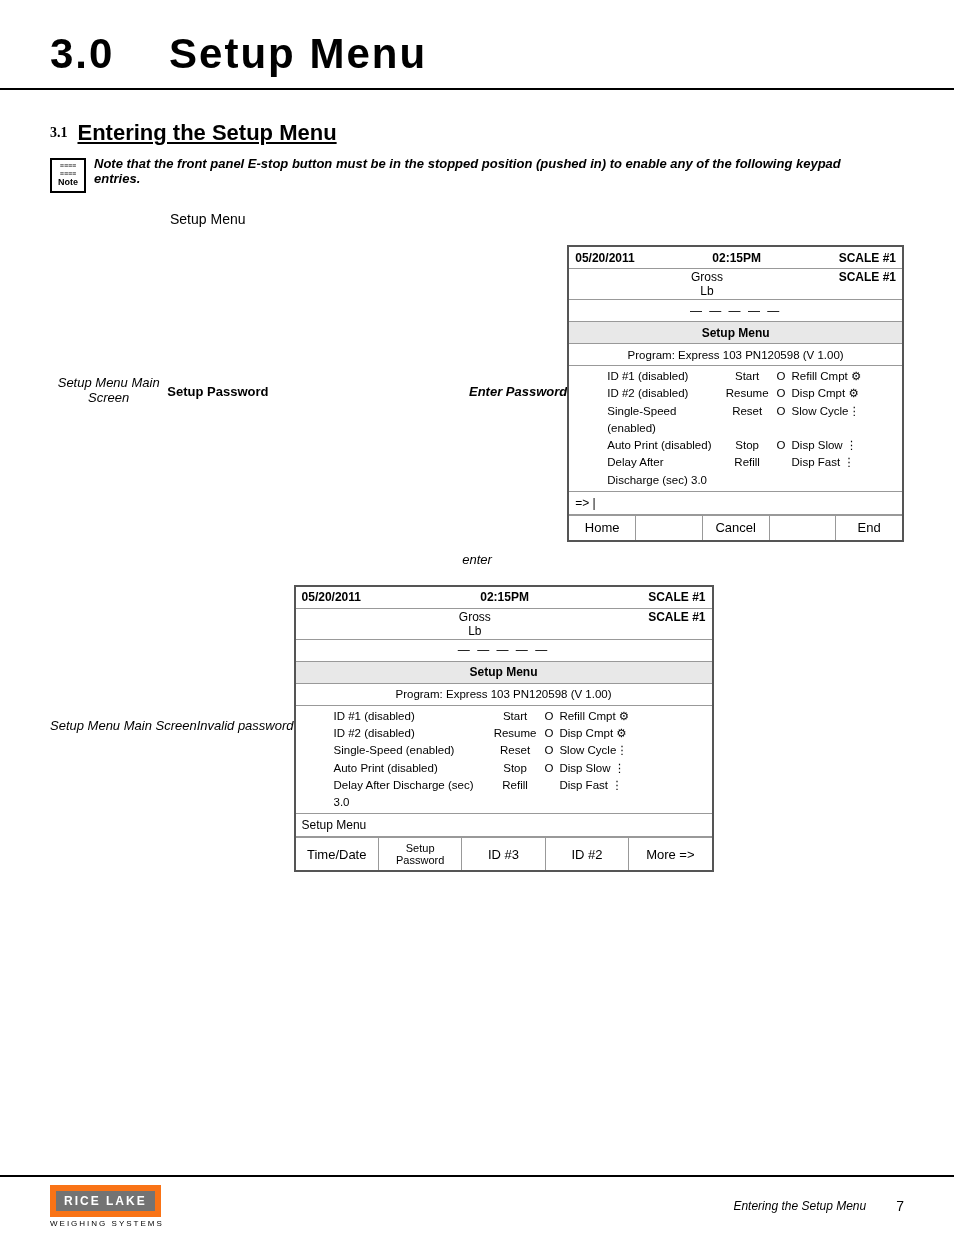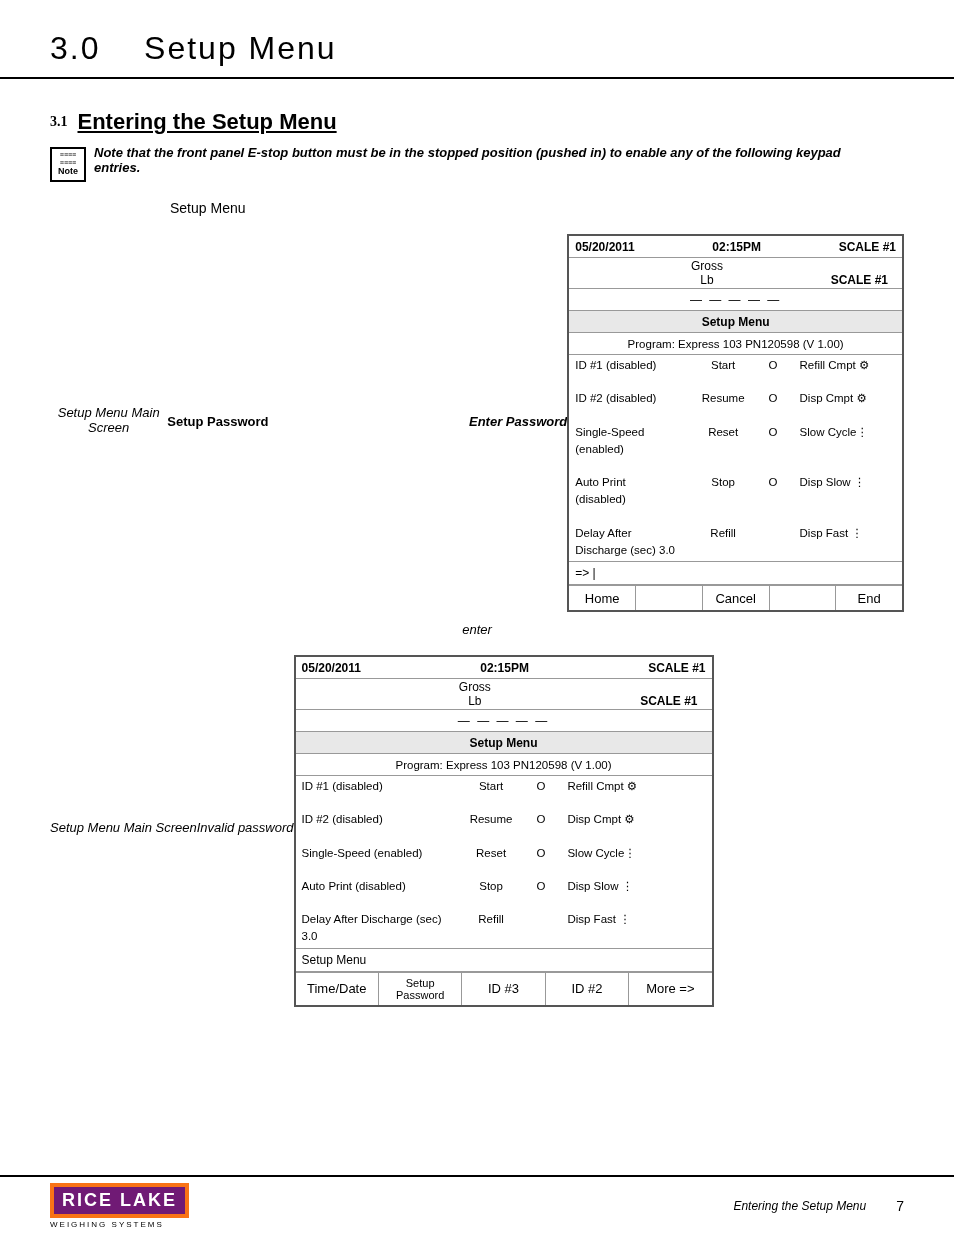--- a/index.html
+++ b/index.html
@@ -12,22 +12,22 @@
       color: #000;
     }
 
     
     .page-header {
       padding: 30px 50px 10px 50px;
       border-bottom: 2px solid #000;
       margin-bottom: 20px;
     }
     .page-title {
-      font-size: 32px;
-      font-weight: normal;
+      font-size: 42px;
+      font-weight: bold;
       letter-spacing: 2px;
     }
 
     
     .content {
       padding: 10px 50px 80px 50px;
     }
 
     
     .section-heading {
@@ -136,22 +136,23 @@
       font-size: 11.5px;
     }
     .lcd-data-area {
       padding: 2px 6px;
       width: 100%;
     }
     .lcd-data-grid {
       display: grid;
       grid-template-columns: 1fr auto auto 1fr;
       font-size: 11.5px;
-      gap: 16px;
+      gap: 0;
       line-height: 1.5;
+      margin-left: 32px;
     }
     .lcd-data-grid .col1 { }
     .lcd-data-grid .col2 { text-align: center; padding: 0 8px; }
     .lcd-data-grid .col3 { text-align: center; }
     .lcd-data-grid .col4 { text-align: left; padding-left: 6px; }
 
     
     .lcd-password-row {
       padding: 4px 6px;
       font-size: 12px;
@@ -214,27 +215,27 @@
       justify-content: space-between;
       padding: 8px 50px;
       height: 60px;
     }
     .footer-logo {
       display: flex;
       flex-direction: column;
       align-items: flex-start;
     }
     .logo-box {
-      background: #701a75;
+      background: #737373;
       color: #fff;
-      font-size: 18px;
+      font-size: 12px;
       font-weight: bold;
       padding: 3px 8px;
       letter-spacing: 2px;
-      border: 4px solid #f97316;
+      border: 6px solid #f97316;
     }
     .logo-sub {
       font-size: 8px;
       letter-spacing: 2px;
       color: #000;
       margin-top: 2px;
     }
     .footer-right {
       display: flex;
       align-items: center;
@@ -249,23 +250,22 @@
     }
 
     .scale-right {
       font-weight: bold;
       font-size: 12px;
     }
 
     .lcd-gross-scale {
       display: flex;
       justify-content: space-between;
-      padding: 1px 14px;
+      padding: 1px 6px;
       border-bottom: 1px solid #999;
-      align-items: flex-end;
     }
     .gross-center {
       text-align: center;
       flex: 1;
     }
   </style>
 </head>
 <body>
 
 <div class="page-header">

